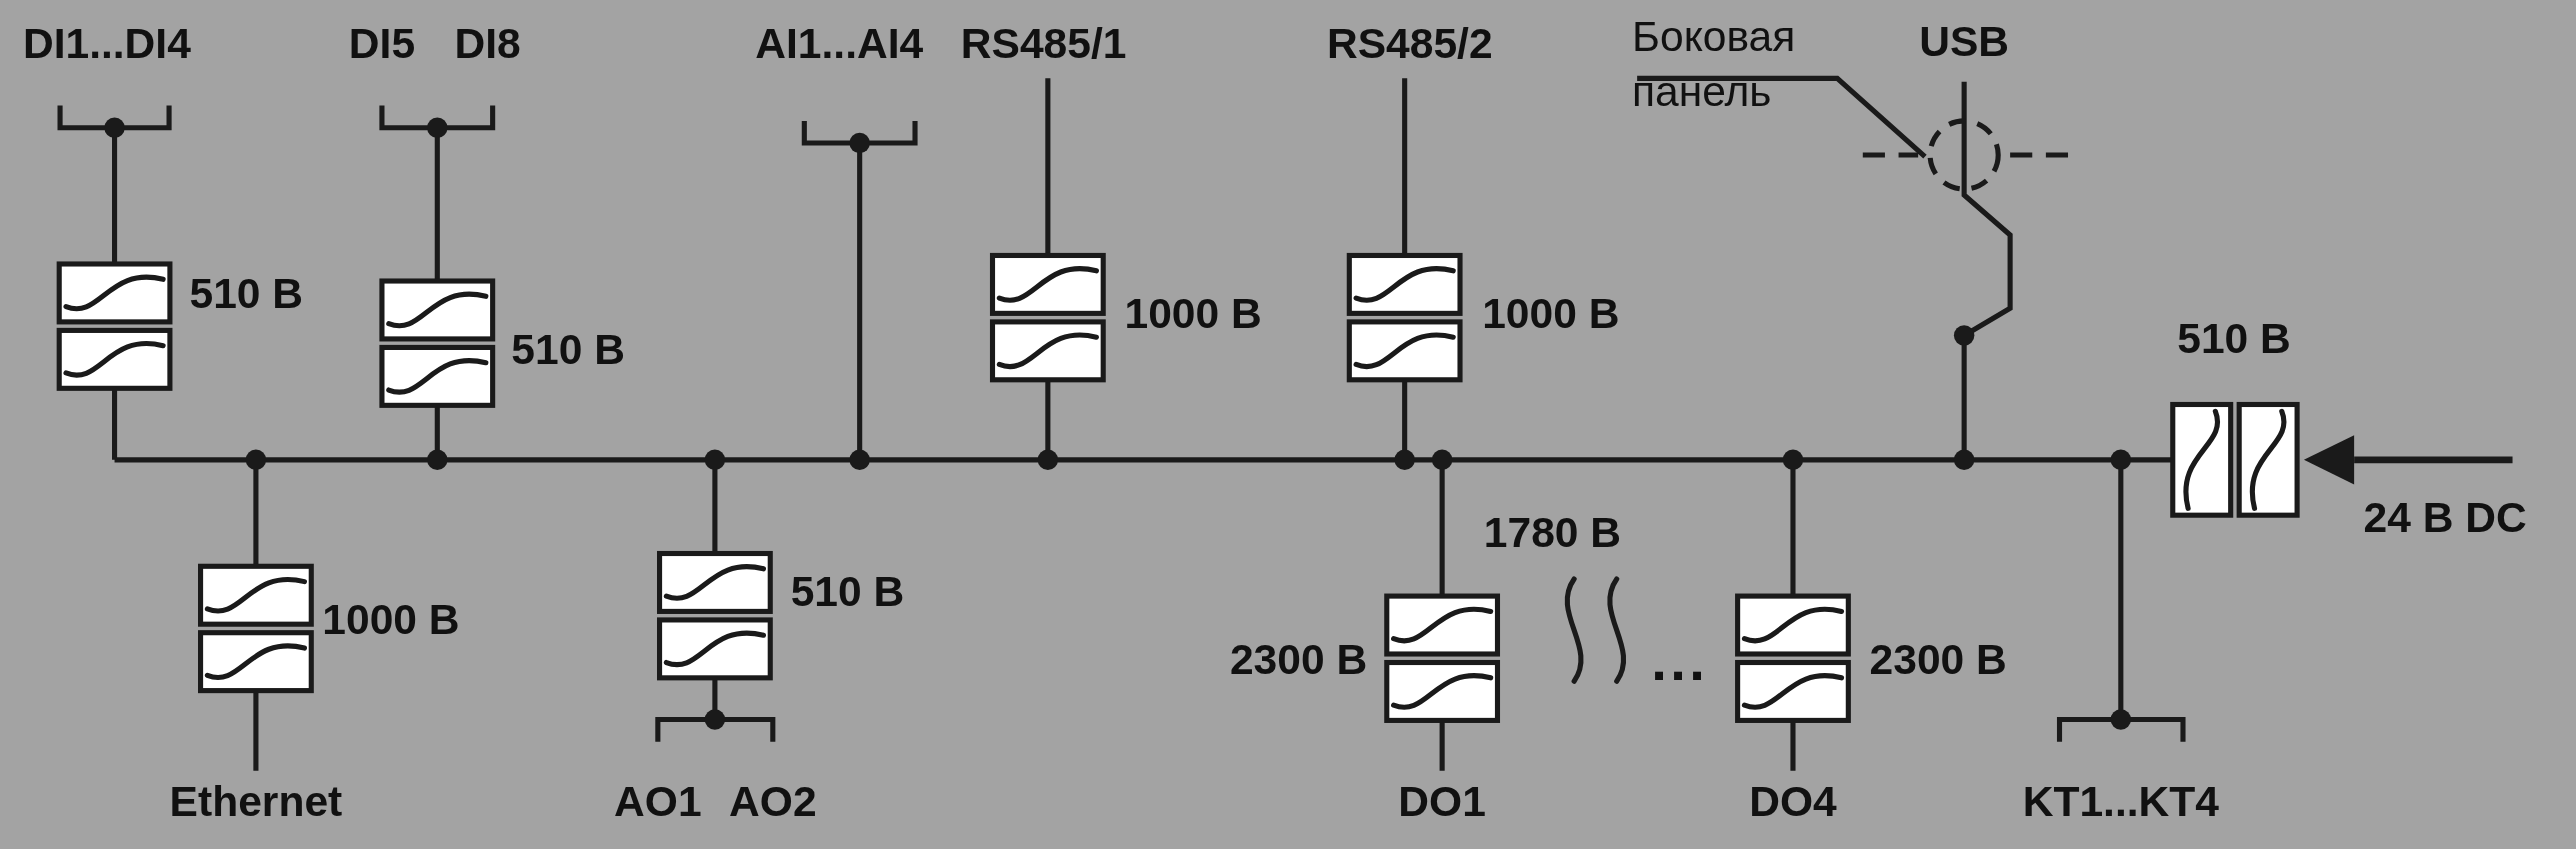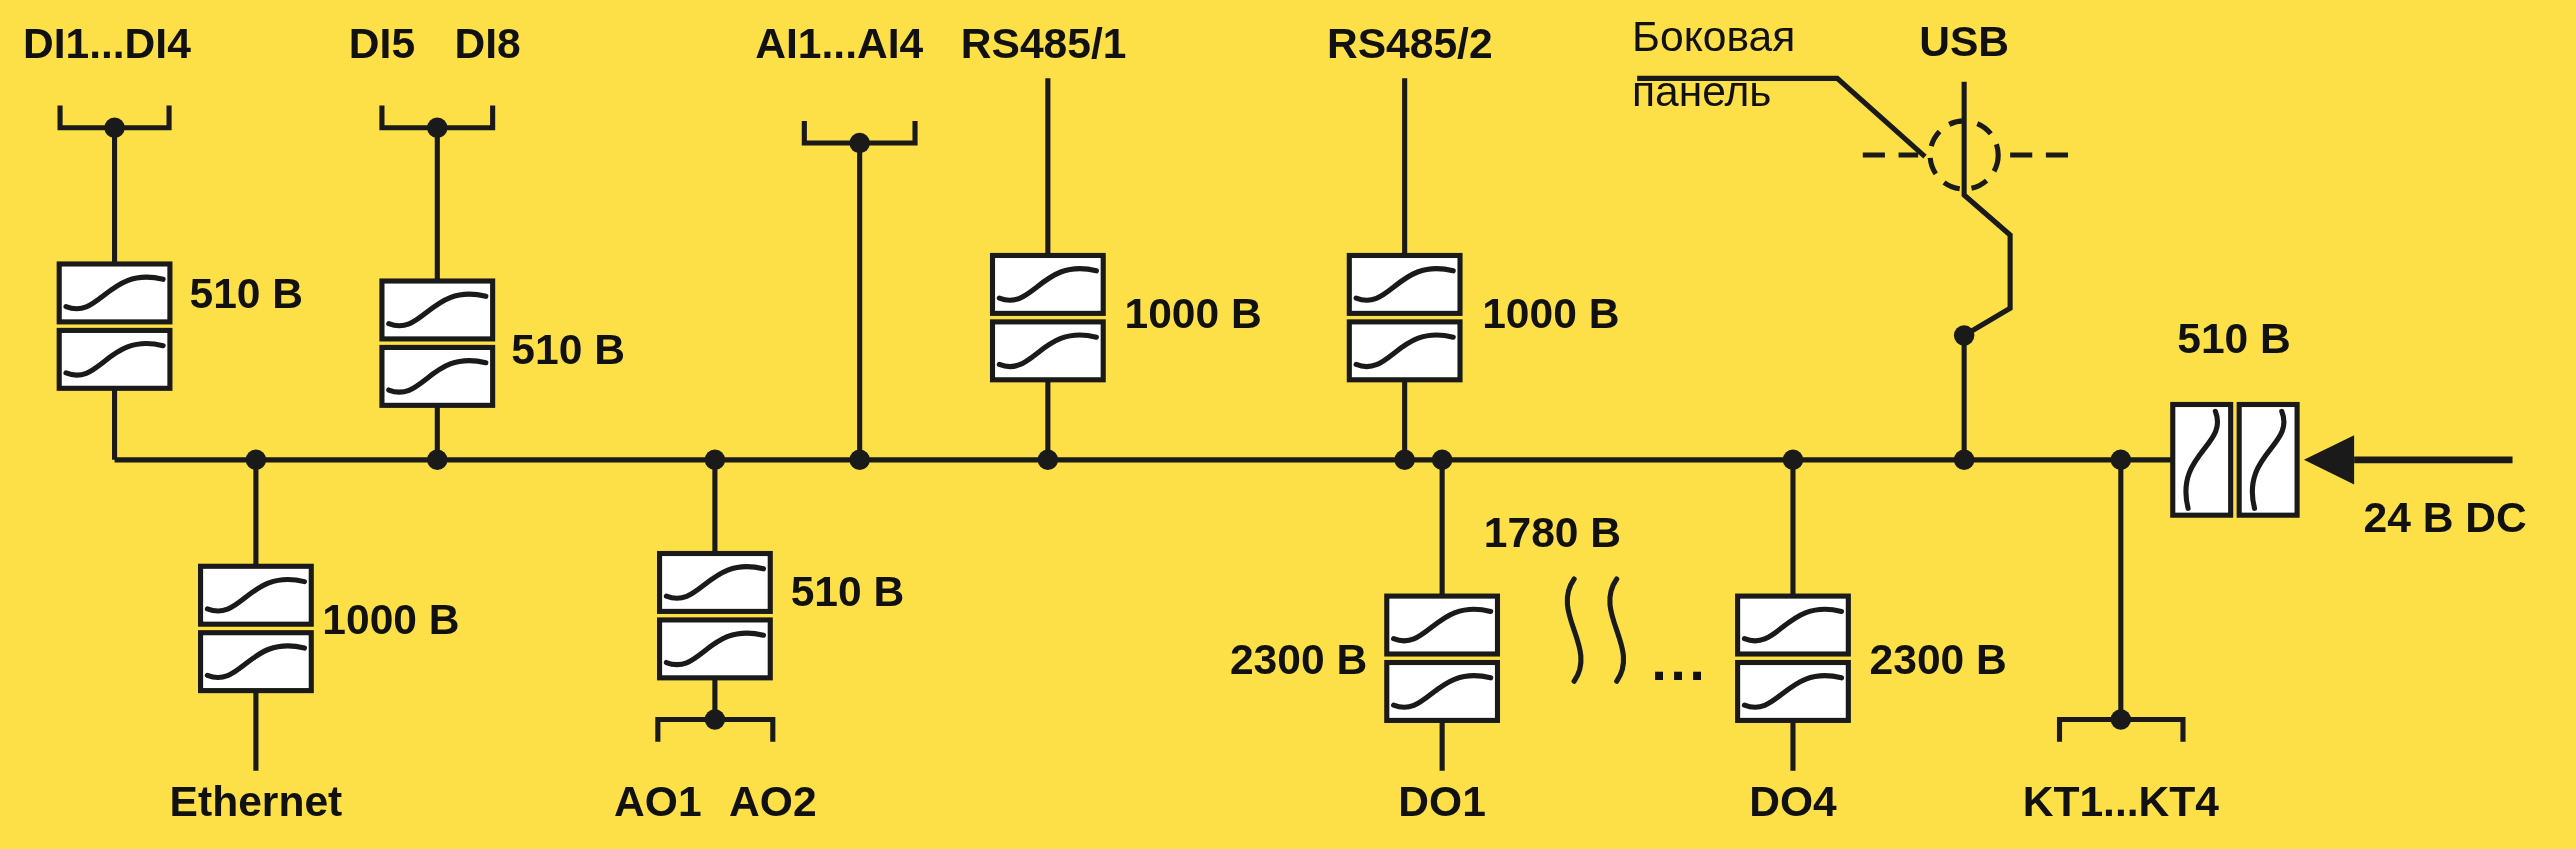--- a/index.html
+++ b/index.html
@@ -1,16 +1,16 @@
 <!DOCTYPE html>
 <html style="font-size:13.6px"><head>
 <meta charset="utf-8">
 <style>
   html,body{margin:0;padding:0;background:#ffffff;}
-  .stage{width:2576px;height:849px;background:#fde047;position:relative;overflow:hidden;}
+  .stage{width:2576px;height:849px;background:#a3a3a3;position:relative;overflow:hidden;}
   svg{display:block;}
   .wire{fill:none;stroke:#1a1a1a;stroke-width:6;stroke-linejoin:miter;stroke-linecap:butt;}
   .thick{stroke-width:8;}
   .dashed{stroke-dasharray:26 16;}
   .dashed-c{stroke-dasharray:20 14;}
   .dot{fill:#1a1a1a;stroke:none;}
   .box{fill:#ffffff;stroke:#1a1a1a;stroke-width:6;}
   .wave{fill:none;stroke:#1a1a1a;stroke-width:6;stroke-linecap:round;}
   .arrowhead{fill:#1a1a1a;stroke:none;}
   text{font-family:"Liberation Sans","DejaVu Sans",sans-serif;font-weight:700;font-size:50px;fill:#111111;}

